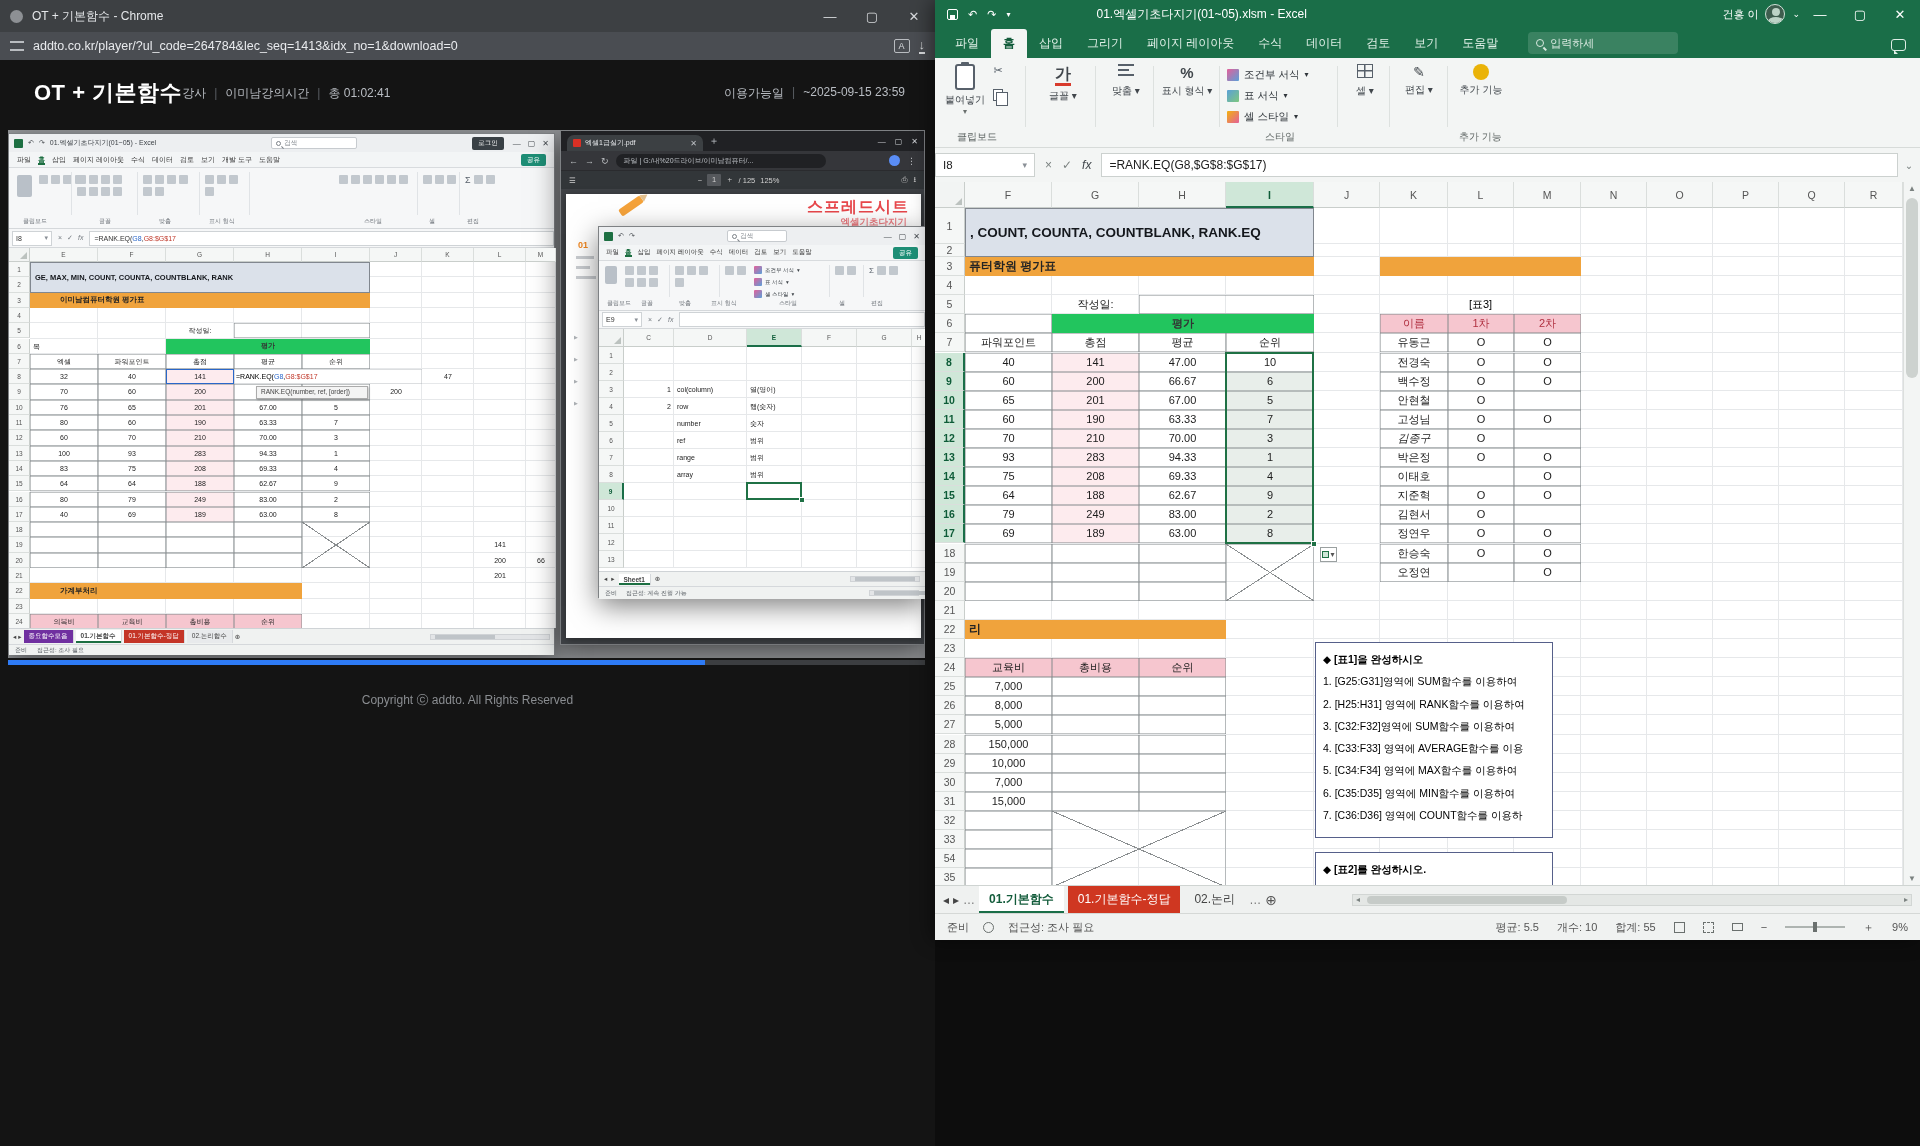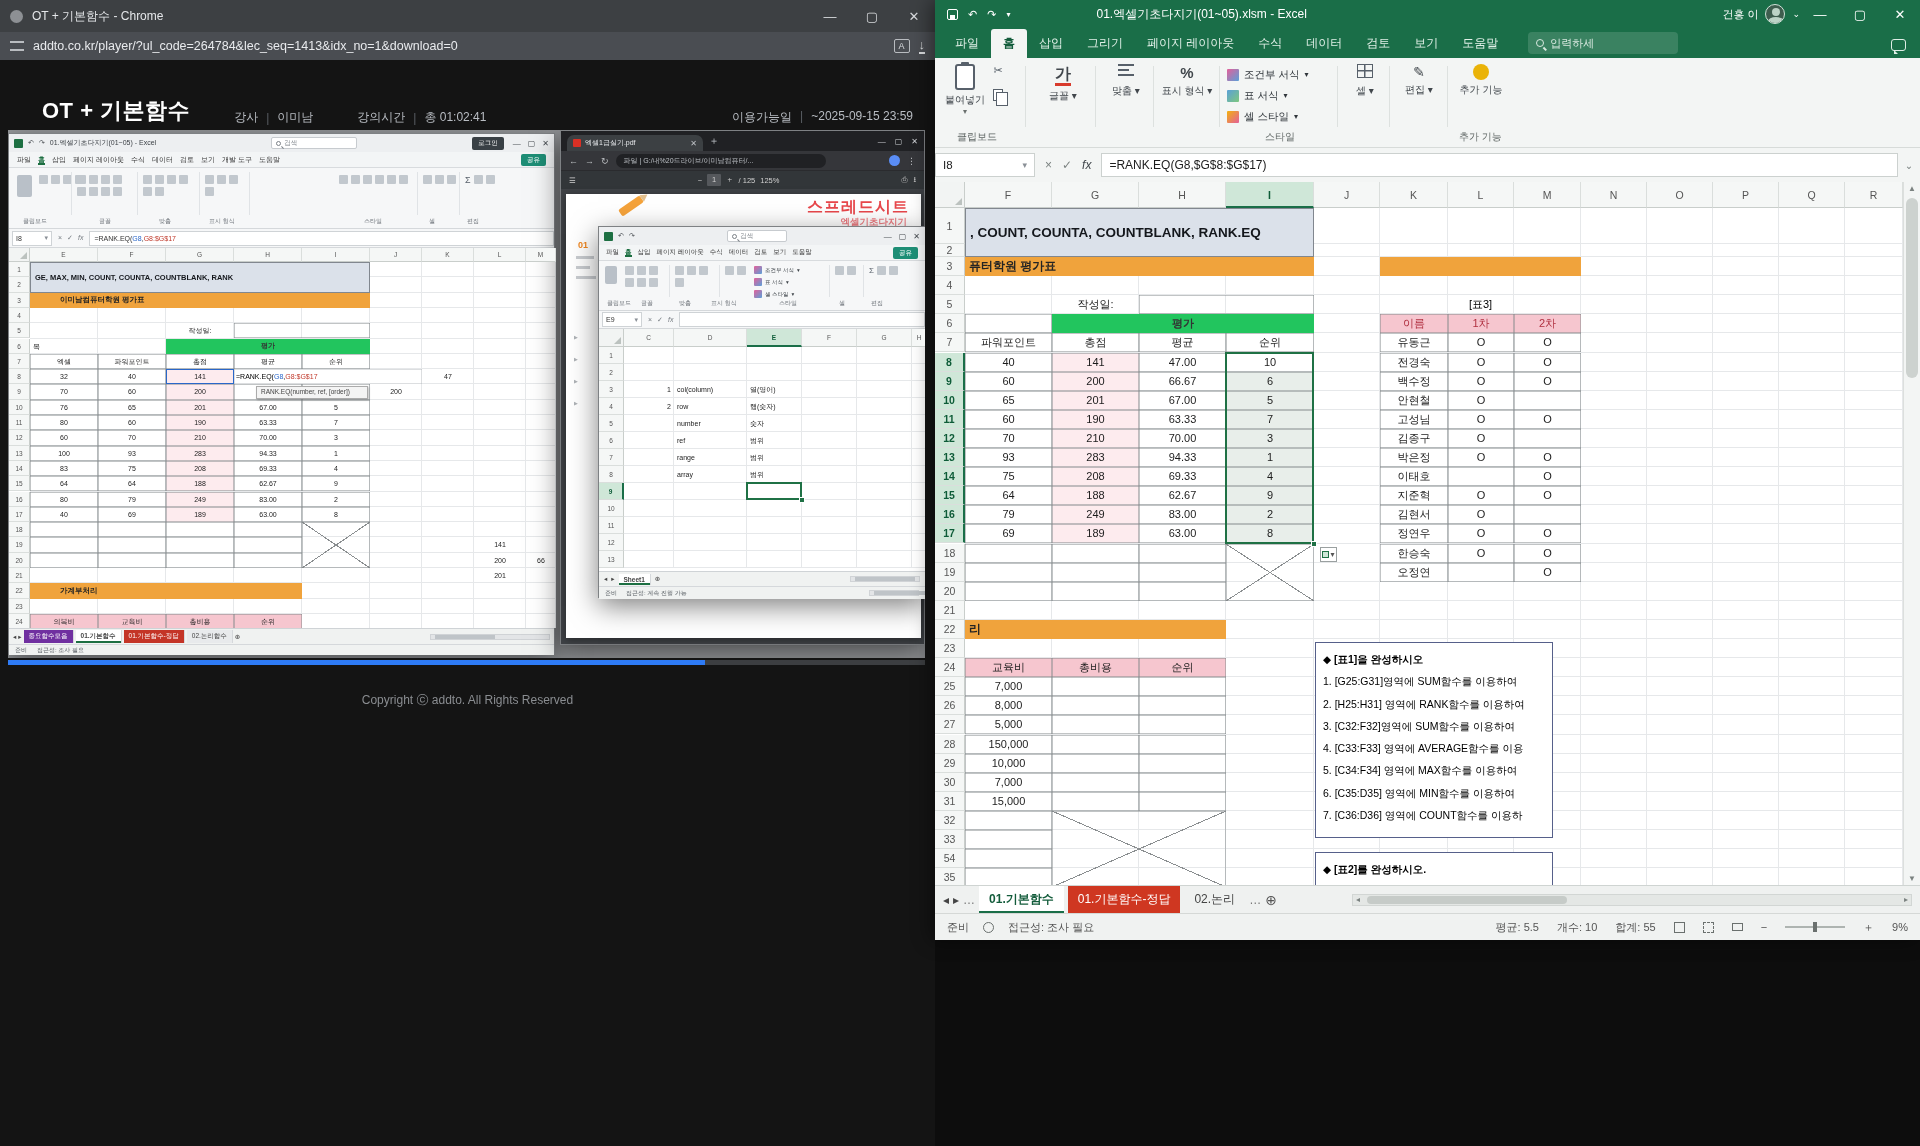--- a/index.html
+++ b/index.html
@@ -11,23 +11,23 @@
 .c-titlebar{position:absolute;left:0;top:0;width:935px;height:32px;background:#3d4043;display:flex;align-items:center;color:#e4e6e9}
 .c-favicon{width:13px;height:13px;border-radius:50%;background:#8d9094;margin-left:10px}
 .c-title{font-size:12px;margin-left:9px}
 .c-sp{flex:1}
 .c-btn{width:42px;text-align:center;font-size:13px;color:#d8dadd;cursor:default}
 .c-toolbar{position:absolute;left:0;top:32px;width:935px;height:28px;background:#4a4d52;display:flex;align-items:center;padding:0 10px;gap:9px}
 .c-site-icon{width:14px;height:10px;border-top:2px solid #b9bcc0;border-bottom:2px solid #b9bcc0;position:relative}
 .c-url{flex:1;font-size:12.5px;color:#e8eaed;white-space:nowrap;overflow:hidden}
 .c-trans{width:16px;height:14px;border:1.5px solid #b9bcc0;border-radius:2px;color:#d9dbde;font-size:9px;line-height:12px;text-align:center}
 .c-dl{color:#d9dbde;font-size:13px;border-bottom:2px solid #d9dbde;line-height:11px;height:15px}
-.p-header{position:absolute;left:8px;top:60px;width:935px;height:66px;display:flex;align-items:flex-end;color:#fff}
+.p-header{position:absolute;left:0;top:60px;width:935px;height:66px;display:flex;align-items:center;color:#fff}
 .p-title{font-size:22px;font-weight:bold;margin-left:34px;letter-spacing:.5px}
-.p-meta{font-size:12px;color:#b9bdc3;margin-left:44px;display:flex;gap:8px;align-items:center}
+.p-meta{font-size:12px;color:#b9bdc3;display:flex;gap:8px;align-items:center}
 .p-sep{color:#5a5e64}
 .p-right{position:absolute;right:30px;font-size:12px;color:#b9bdc3;display:flex;gap:8px}
 .video-area{position:absolute;left:8px;top:130px;width:917px;height:528px;background:#97999c;overflow:hidden}
 .progress{position:absolute;left:8px;top:660px;width:917px;height:5px;background:#3c3e41}
 .progress-fill{height:5px;background:#2e7bf6}
 .copyright{position:absolute;left:0;top:692px;width:935px;text-align:center;font-size:12px;color:#8a8d91}
 
 
 .win{position:absolute;box-shadow:0 8px 26px rgba(0,0,0,.5);border:1px solid #7e8184;background:#f6f7f8}
 .glyph{color:#454a4f}
@@ -1048,21 +1048,21 @@
         <div class="sh-cell bd" style="left: 204px; top: 590.7px; width: 87px; height: 19.1px; line-height: 19.1px;"></div>
         <div class="sh-cell bd" style="left: 204px; top: 609.8px; width: 87px; height: 19.1px; line-height: 19.1px;"></div>
         <div class="sh-cell bd phead red" style="left: 445px; top: 132.3px; width: 68px; height: 19.1px; line-height: 19.1px;">이름</div>
         <div class="sh-cell bd phead red" style="left: 513px; top: 132.3px; width: 66px; height: 19.1px; line-height: 19.1px;">1차</div>
         <div class="sh-cell bd phead red" style="left: 579px; top: 132.3px; width: 67px; height: 19.1px; line-height: 19.1px;">2차</div>
         <div class="sh-cell bd" style="left: 445px; top: 151.4px; width: 68px; height: 19.1px; line-height: 19.1px;">유동근</div>
         <div class="sh-cell bd" style="left: 445px; top: 170.5px; width: 68px; height: 19.1px; line-height: 19.1px;">전경숙</div>
         <div class="sh-cell bd" style="left: 445px; top: 189.6px; width: 68px; height: 19.1px; line-height: 19.1px;">백수정</div>
         <div class="sh-cell bd" style="left: 445px; top: 208.7px; width: 68px; height: 19.1px; line-height: 19.1px;">안현철</div>
         <div class="sh-cell bd" style="left: 445px; top: 227.8px; width: 68px; height: 19.1px; line-height: 19.1px;">고성님</div>
-        <div class="sh-cell bd" style="left: 445px; top: 246.9px; width: 68px; height: 19.1px; line-height: 19.1px;">김종구</div>
+        <div class="sh-cell bd" style="left: 445px; top: 246.9px; width: 68px; height: 19.1px; line-height: 19.1px; font-style: italic;">김종구</div>
         <div class="sh-cell bd" style="left: 445px; top: 266px; width: 68px; height: 19.1px; line-height: 19.1px;">박은정</div>
         <div class="sh-cell bd" style="left: 445px; top: 285.1px; width: 68px; height: 19.1px; line-height: 19.1px;">이태호</div>
         <div class="sh-cell bd" style="left: 445px; top: 304.2px; width: 68px; height: 19.1px; line-height: 19.1px;">지준혁</div>
         <div class="sh-cell bd" style="left: 445px; top: 323.3px; width: 68px; height: 19.1px; line-height: 19.1px;">김현서</div>
         <div class="sh-cell bd" style="left: 445px; top: 342.4px; width: 68px; height: 19.1px; line-height: 19.1px;">정연우</div>
         <div class="sh-cell bd" style="left: 445px; top: 361.5px; width: 68px; height: 19.1px; line-height: 19.1px;">한승숙</div>
         <div class="sh-cell bd" style="left: 445px; top: 380.6px; width: 68px; height: 19.1px; line-height: 19.1px;">오정연</div>
         <div class="sh-cell bd" style="left: 513px; top: 151.4px; width: 66px; height: 19.1px; line-height: 19.1px;">O</div>
         <div class="sh-cell bd" style="left: 513px; top: 170.5px; width: 66px; height: 19.1px; line-height: 19.1px;">O</div>
         <div class="sh-cell bd" style="left: 513px; top: 189.6px; width: 66px; height: 19.1px; line-height: 19.1px;">O</div>

